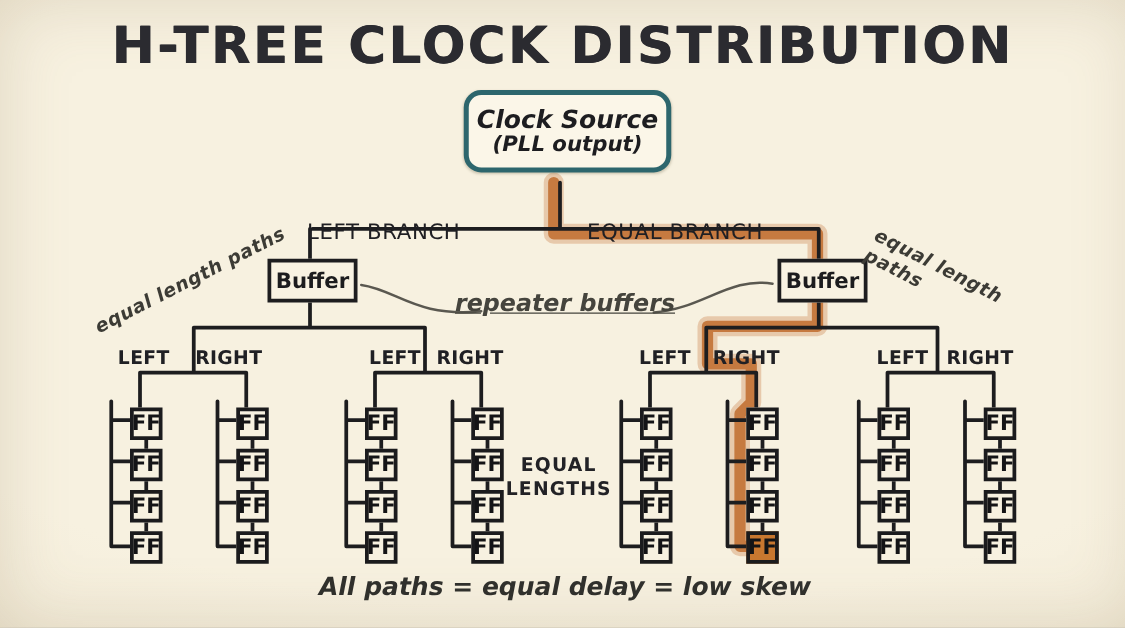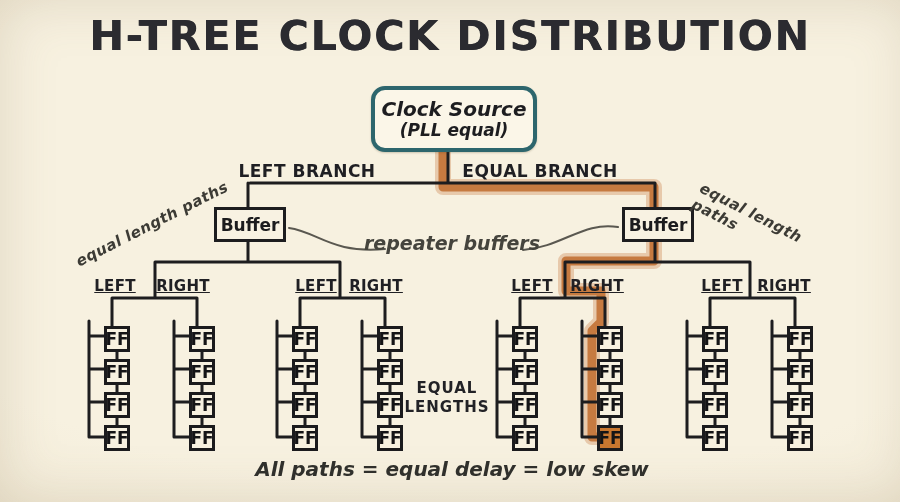--- a/index.html
+++ b/index.html
@@ -7,34 +7,34 @@
     position:relative;width:900px;height:502px;overflow:hidden;
     background:radial-gradient(ellipse 120% 100% at 50% 42%, #f7f1e0 55%, #efe7d2 92%, #e6dcc3 100%);
     box-shadow:inset 0 0 55px rgba(140,120,80,.22);
     font-family:"DejaVu Sans","Liberation Sans",sans-serif;color:#222226;padding-left:12px;
   }
   .abs{position:absolute;}
   .ctr{transform:translateX(-50%);white-space:nowrap;}
   .title{top:12px;left:450px;font-size:41px;font-weight:800;letter-spacing:2px;color:#2b2b30;
          text-shadow:0.6px 0 0 #2b2b30;}
   svg.wires{position:absolute;left:0;top:0;}
-  .clockbox{left:371px;top:86px;width:158px;height:58px;border:4px solid #2d666d;border-radius:14px;
+  .clockbox{left:371px;top:72px;width:158px;height:58px;border:4px solid #2d666d;border-radius:14px;
             background:#fbf6e8;display:flex;flex-direction:column;align-items:center;justify-content:center;
             line-height:1.15;box-shadow:0 1px 2px rgba(80,70,40,.25);}
   .clockbox .l1{font-size:20px;font-weight:bold;font-style:italic;color:#1d1d20;}
   .clockbox .l2{font-size:17px;font-weight:bold;font-style:italic;color:#1d1d20;}
-  .branchlbl{top:161px;font-size:17px;font-weight:bold;letter-spacing:.5px;color:#1f1f23;}
+  .branchlbl{top:176px;font-size:17px;font-weight:normal;letter-spacing:.5px;color:#1f1f23;}
   .buffer{width:66px;height:29px;border:3px solid #1d1d1f;background:#f8f2e2;
           display:flex;align-items:center;justify-content:center;
           font-size:17px;font-weight:bold;color:#1c1c1e;}
   .sidenote{font-size:15px;font-style:italic;font-weight:600;color:#3c3b35;letter-spacing:.5px;}
-  .repeater{top:232px;left:452px;font-size:19px;font-style:italic;font-weight:600;color:#45443d;}
-  .grplbl{top:277px;font-size:15px;font-weight:bold;color:#202024;letter-spacing:.3px;text-decoration:underline;}
+  .repeater{top:232px;left:452px;font-size:19px;font-style:italic;font-weight:600;color:#45443d;text-decoration:underline;}
+  .grplbl{top:277px;font-size:15px;font-weight:bold;color:#202024;letter-spacing:.3px;}
   .eqlen{top:363px;left:447px;text-align:center;font-size:15px;font-weight:bold;letter-spacing:1px;
-         line-height:19px;color:#222226;transform:translateX(-50%);margin-top:16px;}
+         line-height:19px;color:#222226;transform:translateX(-50%);}
   .caption{top:457px;left:452px;font-size:20px;font-style:italic;font-weight:600;color:#30302c;}
   .ff{position:absolute;width:26px;height:26px;border:3px solid #1b1b1d;background:#f7f1e0;
       box-sizing:border-box;display:flex;align-items:center;justify-content:center;
       font-size:17px;font-weight:bold;color:#141416;}
   .ff.hot{background:#c8772f;}
 </style>
 </head>
 <body>
 
 <div class="stage">
@@ -43,21 +43,21 @@
     <path id="hl-glow" d="M443 146 V187 H654 V261 H566 V291 H601 V322 L592 331 V437 H600" fill="none" stroke="rgba(198,118,58,.32)" stroke-width="16" stroke-linecap="round" stroke-linejoin="round"></path>
     <path id="hl-path" d="M443 146 V187 H654 V261 H566 V291 H601 V322 L592 331 V437 H600" fill="none" stroke="#c67a40" stroke-width="9" stroke-linecap="round" stroke-linejoin="round"></path>
     <path id="black-wires" fill="none" stroke="#1d1d1f" stroke-width="3" stroke-linecap="round" stroke-linejoin="round" d="M448 146 V183 M250 183 H655 M248 183 V210 M248 237 V262 M655 183 V210 M655 237 V262 M155 262 H340 M565 262 H750 M155 262 V298 M340 262 V298 M565 262 V298 M750 262 V298 M112 298 H197 M300 298 H385 M520 298 H605 M710 298 H795 M112 298 V330 M197 298 V330 M300 298 V330 M385 298 V330 M520 298 V330 M605 298 V330 M710 298 V330 M795 298 V330 M89 321 V437 M89 336 H104 M89 369 H104 M89 402 H104 M89 437 H104 M117 351 V360 M117 384 V393 M117 417 V426 M174 321 V437 M174 336 H189 M174 369 H189 M174 402 H189 M174 437 H189 M202 351 V360 M202 384 V393 M202 417 V426 M277 321 V437 M277 336 H292 M277 369 H292 M277 402 H292 M277 437 H292 M305 351 V360 M305 384 V393 M305 417 V426 M362 321 V437 M362 336 H377 M362 369 H377 M362 402 H377 M362 437 H377 M390 351 V360 M390 384 V393 M390 417 V426 M497 321 V437 M497 336 H512 M497 369 H512 M497 402 H512 M497 437 H512 M525 351 V360 M525 384 V393 M525 417 V426 M582 321 V437 M582 336 H597 M582 369 H597 M582 402 H597 M582 437 H597 M610 351 V360 M610 384 V393 M610 417 V426 M687 321 V437 M687 336 H702 M687 369 H702 M687 402 H702 M687 437 H702 M715 351 V360 M715 384 V393 M715 417 V426 M772 321 V437 M772 336 H787 M772 369 H787 M772 402 H787 M772 437 H787 M800 351 V360 M800 384 V393 M800 417 V426"></path>
     <path id="squiggles" fill="none" stroke="#5a5850" stroke-width="2" stroke-linecap="round" d="M289 228 C318 232 332 254 385 249 M523 250 C562 247 584 221 618 227"></path>
   </svg>
 
   <div class="abs ctr title">H-TREE CLOCK DISTRIBUTION</div>
 
   <div class="abs clockbox">
     <span class="l1">Clock Source</span>
-    <span class="l2">(PLL equal)</span>
+    <span class="l2">(PLL output)</span>
   </div>
 
   <div class="abs ctr branchlbl" style="left:307px">LEFT BRANCH</div>
   <div class="abs ctr branchlbl" style="left:540px">EQUAL BRANCH</div>
 
   <div class="abs buffer" style="left:214px;top:207px">Buffer</div>
   <div class="abs buffer" style="left:622px;top:207px">Buffer</div>
 
   <div class="abs ctr repeater">repeater buffers</div>
 

